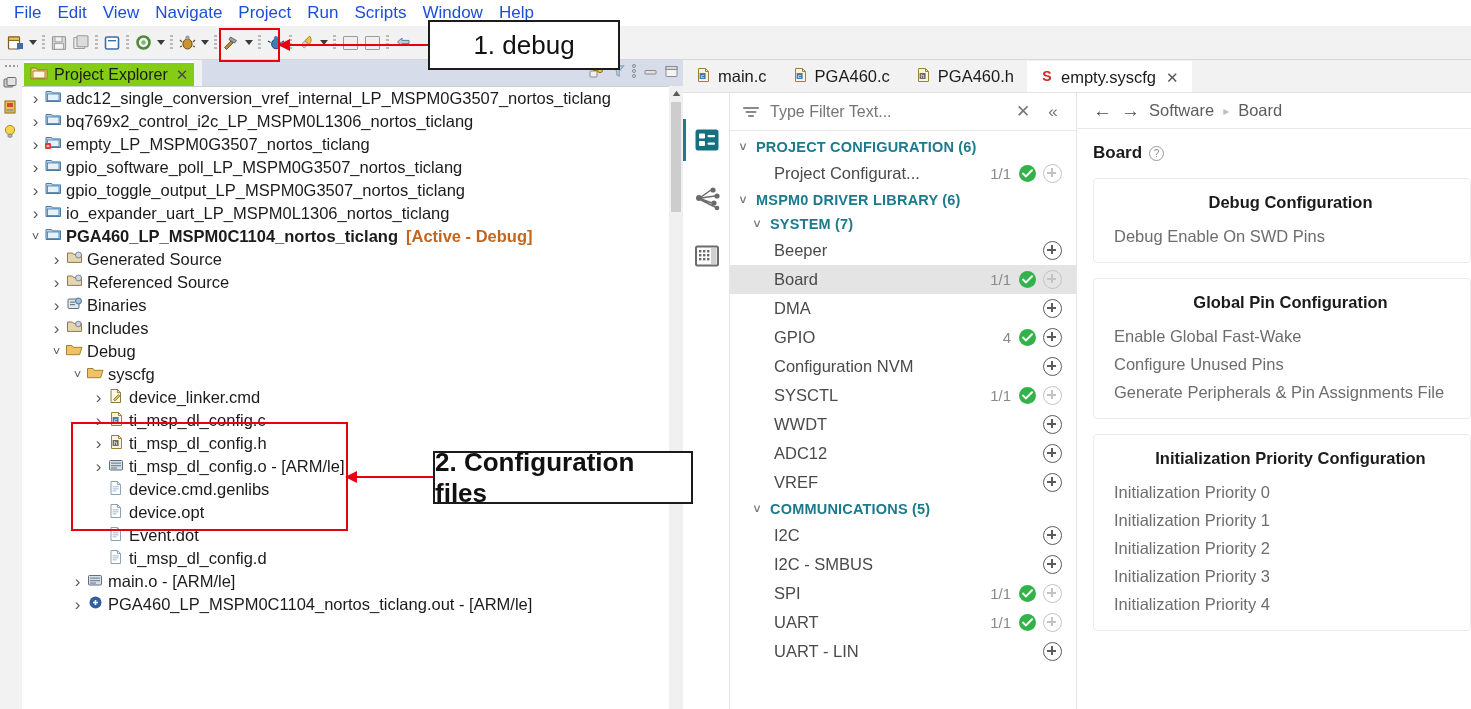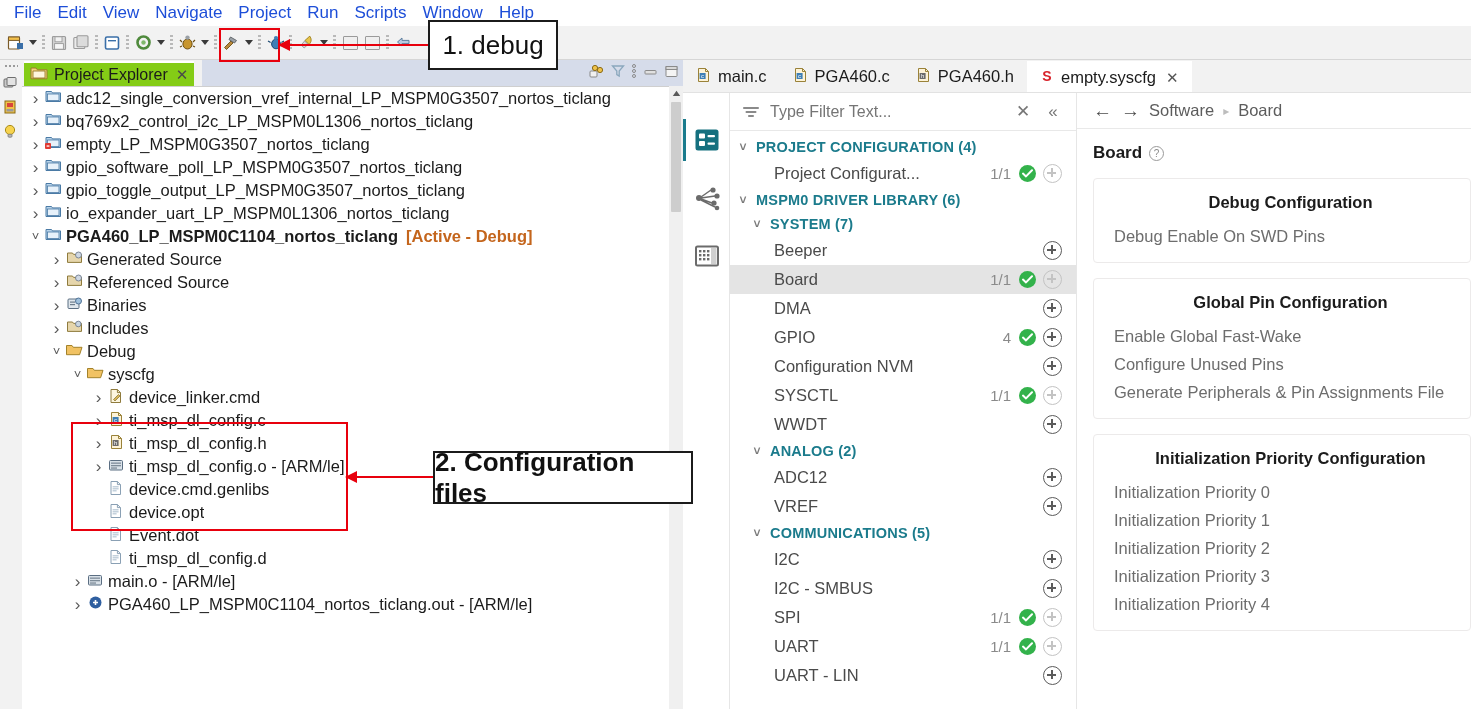--- a/index.html
+++ b/index.html
@@ -660,21 +660,21 @@
                 <rect x="6" y="10" width="6" height="1.9" rx="0.9" fill="#8a8a8a"></rect>
               </svg>
           </span>
           <input placeholder="Type Filter Text..." style="">
           <span class="act">✕</span>
           <span class="act">«</span>
         </div>
         <div class="tree" id="sys-tree">
             <div class="grp">
               <span class="chev">˅</span>
-              <span>PROJECT CONFIGURATION (4)</span>
+              <span>PROJECT CONFIGURATION (6)</span>
             </div>
             <div class="item">
               <span class="nm">Project Configurat...</span>
               <span class="cnt">1/1</span>
               <span class="check">
                 <svg width="11" height="9" viewBox="0 0 11 9">
                   <path d="M1 4.6 L4 7.4 L10 1.2" fill="none" stroke="#fff" stroke-width="2" stroke-linecap="round" stroke-linejoin="round"></path>
                 </svg>
               </span>
               <span class="plus dim"></span>
@@ -729,24 +729,20 @@
                 <svg width="11" height="9" viewBox="0 0 11 9">
                   <path d="M1 4.6 L4 7.4 L10 1.2" fill="none" stroke="#fff" stroke-width="2" stroke-linecap="round" stroke-linejoin="round"></path>
                 </svg>
               </span>
               <span class="plus dim"></span>
             </div>
             <div class="item">
               <span class="nm">WWDT</span>
               <span style="width: 24px;"></span>
               <span class="plus"></span>
-            </div>
-            <div class="grp l2">
-              <span class="chev">˅</span>
-              <span>ANALOG (2)</span>
             </div>
             <div class="item">
               <span class="nm">ADC12</span>
               <span style="width: 24px;"></span>
               <span class="plus"></span>
             </div>
             <div class="item">
               <span class="nm">VREF</span>
               <span style="width: 24px;"></span>
               <span class="plus"></span>
@@ -828,20 +824,20 @@
             </div>
         </div>
       </div>
     </div>
   </div>
 
   <div class="redbox" style="left:219px;top:28px;width:61px;height:34px;"></div>
 
   <div class="redline" style="left:288px;top:44px;width:186px;height:2px;"></div>
   <div class="arrowhead arrow-left" style="left:278px;top:39px;"></div>
-  <div class="ann" style="left:428px;top:20px;width:130px;height:50px;">1. debug</div>
+  <div class="ann" style="left:428px;top:20px;width:192px;height:50px;">1. debug</div>
 
   <div class="redbox" style="left:71px;top:422px;width:277px;height:109px;"></div>
   <div class="redline" style="left:355px;top:476px;width:80px;height:2px;"></div>
   <div class="arrowhead arrow-left" style="left:345px;top:471px;"></div>
   <div class="ann" style="left:433px;top:451px;width:260px;height:53px;font-weight:bold;">2. Configuration files</div>
 
 </div>
 
 </body></html>

